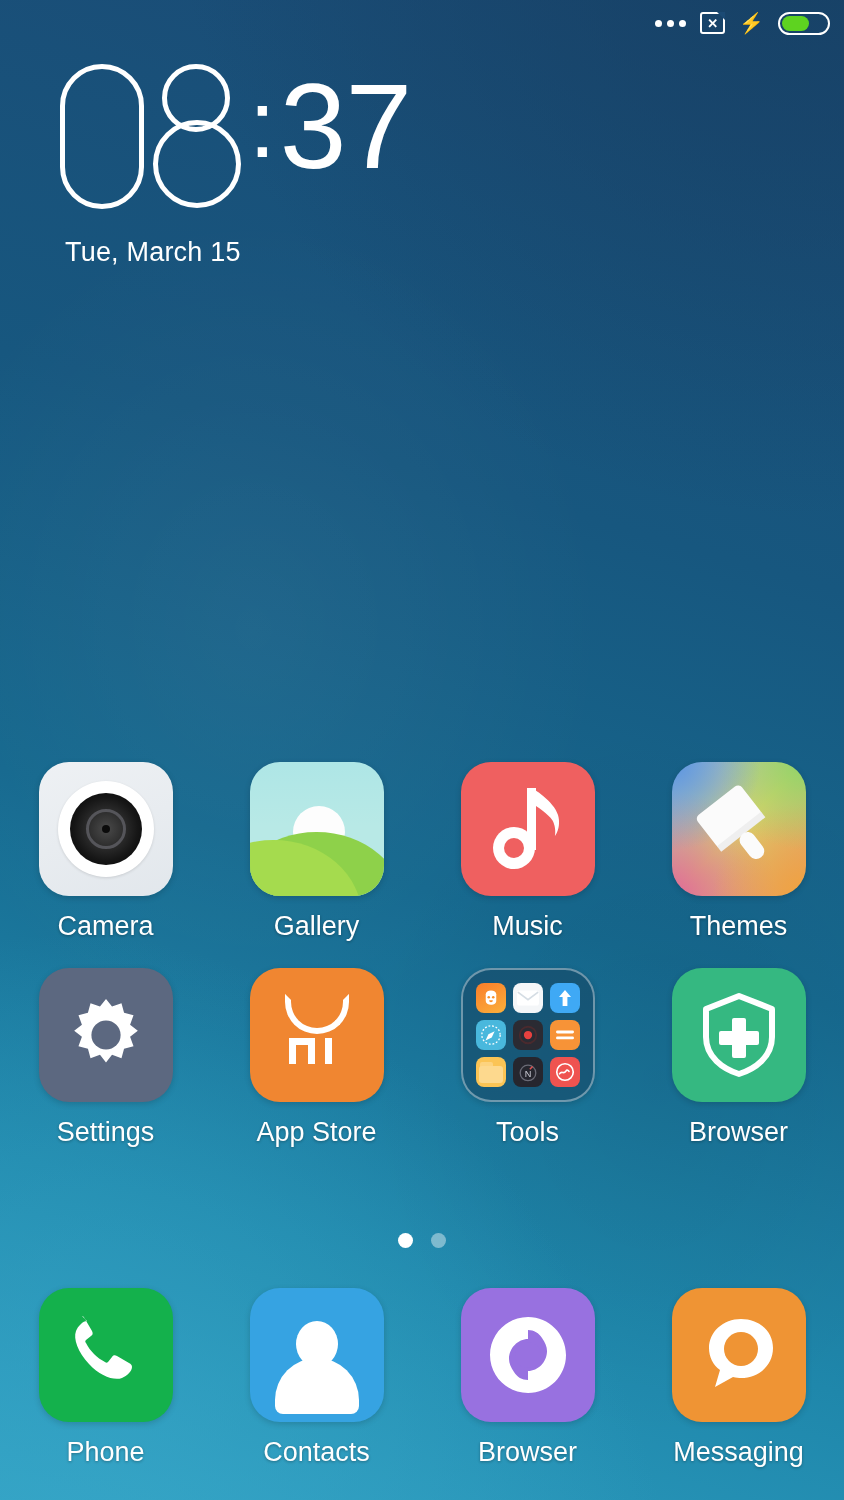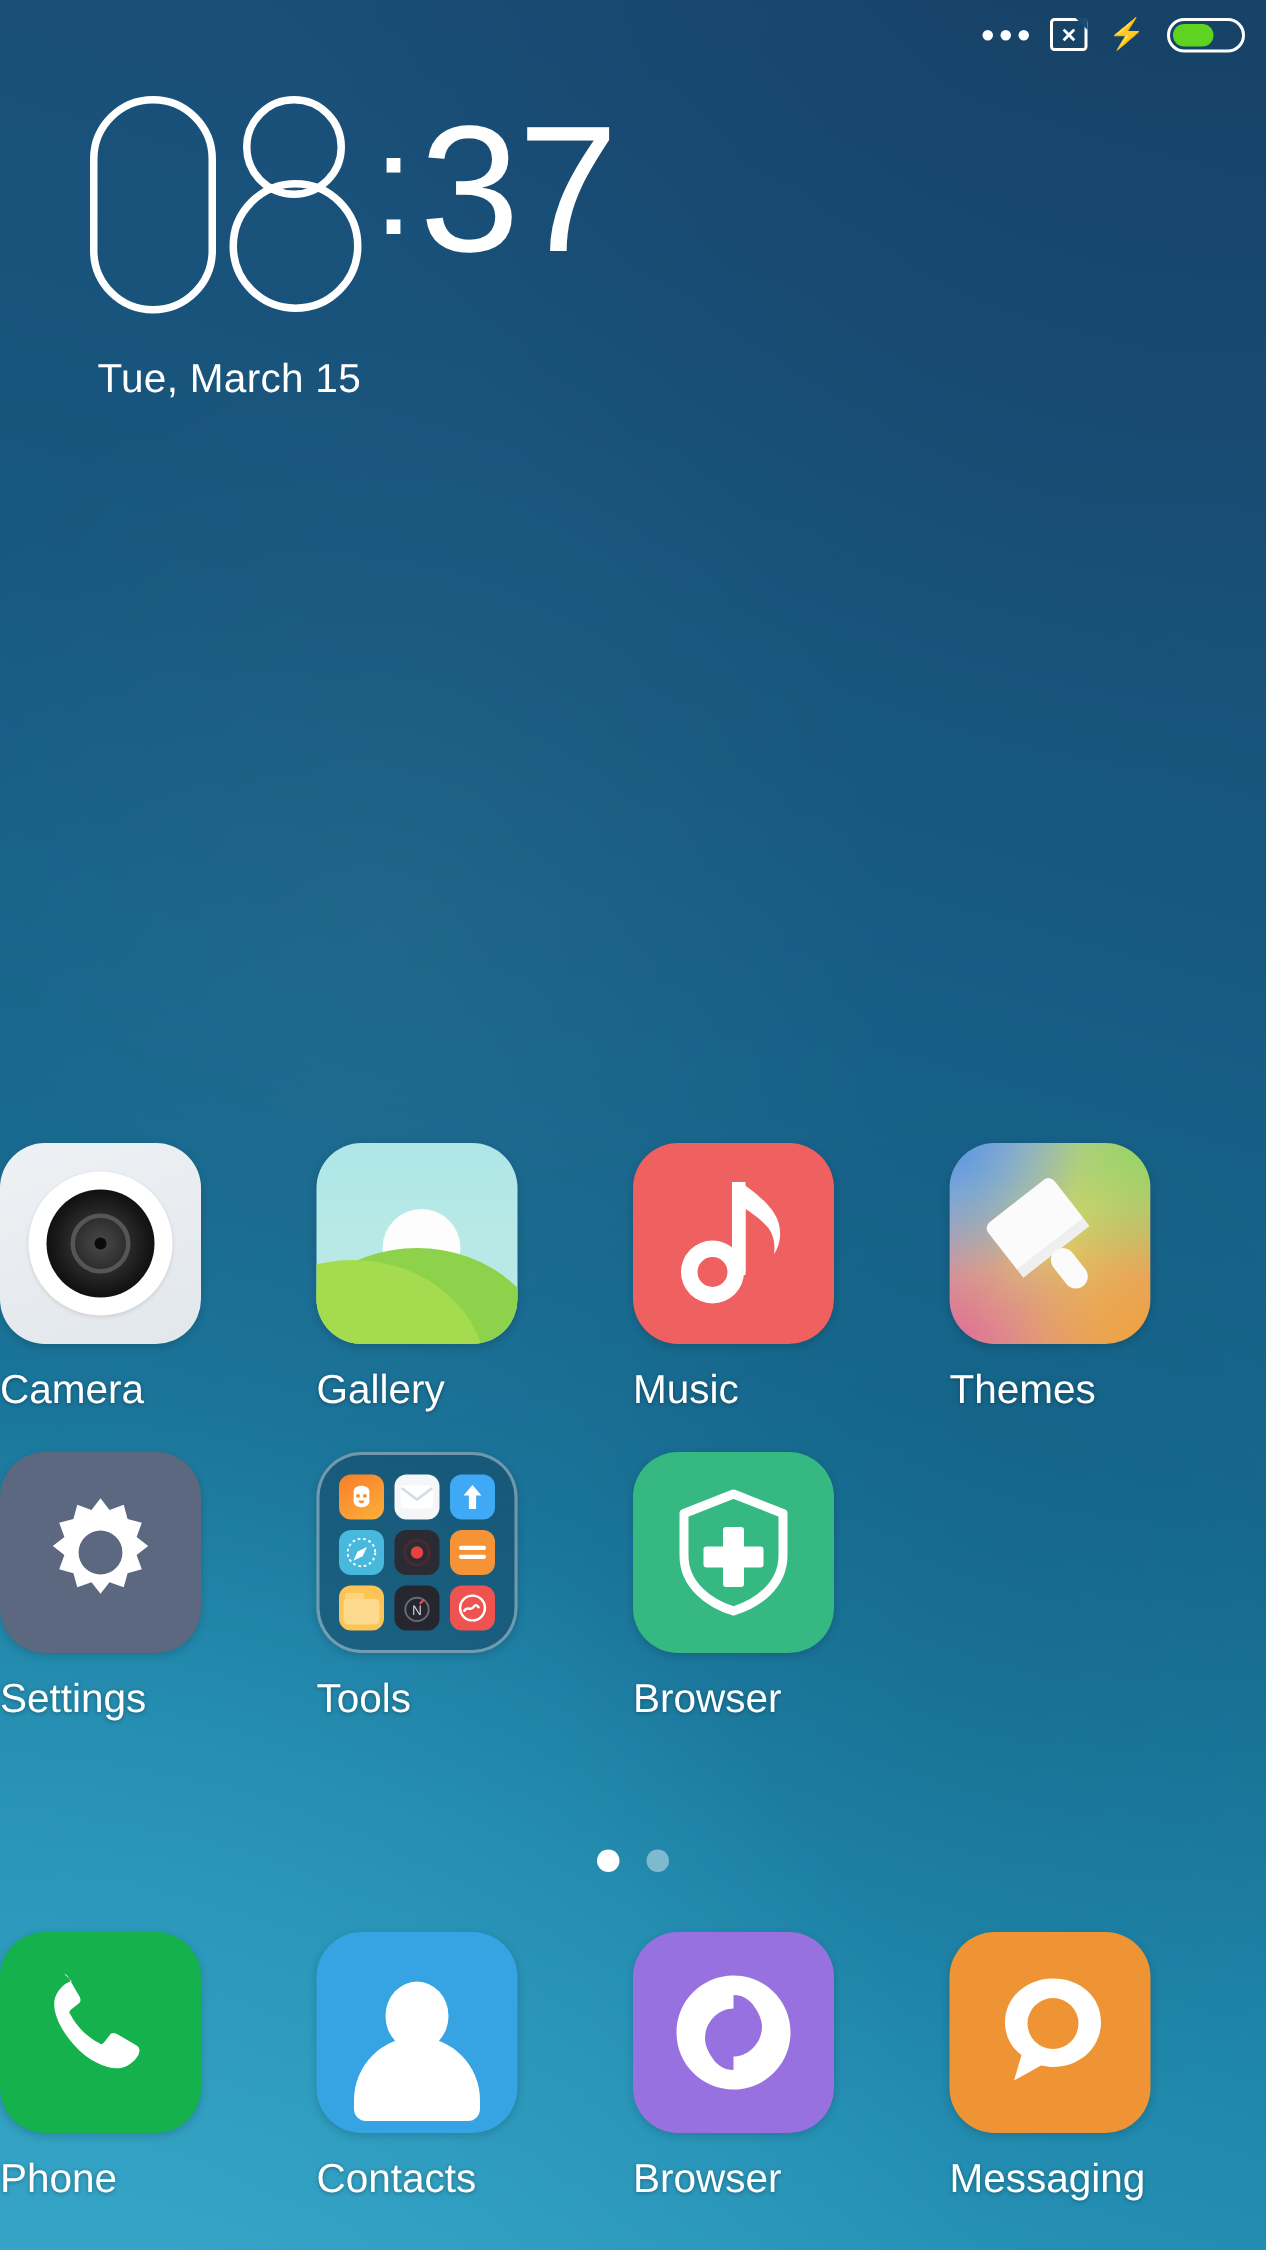--- a/index.html
+++ b/index.html
@@ -85,21 +85,21 @@
   }
 
   
   .grid{
     position:absolute; left:0; right:0;
     display:grid; grid-template-columns:repeat(4,1fr);
   }
   #grid-main{ top:762px; row-gap:26px; }
   #dock{ top:1288px; }
 
-  .app{ display:flex; flex-direction:column; align-items:flex-start; }
+  .app{ display:flex; flex-direction:column; align-items:center; }
   .icon{
     width:134px; height:134px; border-radius:30px;
     position:relative; overflow:hidden;
     box-shadow:0 2px 6px rgba(0,0,0,.16);
   }
   .applabel{
     margin-top:15px; color:#fff; font-size:27px; font-weight:300;
     text-shadow:0 1px 3px rgba(0,0,0,.32); white-space:nowrap;
   }
 
@@ -321,20 +321,33 @@
   <div class="app">
     <div class="icon ic-settings">
       <svg width="86" height="86" viewBox="0 0 100 100">
         <path fill="#fff" d="M50 8l7 9 11-4 3 11 11 3-4 11 9 7-9 7 4 11-11 3-3 11-11-4-7 9-7-9-11 4-3-11-11-3 4-11-9-7 9-7-4-11 11-3 3-11 11 4z"></path>
         <circle cx="50" cy="50" r="17" fill="#5c6880"></circle>
       </svg>
     </div>
     <div class="applabel">Settings</div>
   </div>
 
+  <div class="app">
+    <div class="icon ic-appstore">
+      <span class="handle"></span>
+      <svg width="60" height="34" viewBox="0 0 60 34">
+        <rect x="2" y="4" width="7" height="26" fill="#fff"></rect>
+        <rect x="2" y="4" width="26" height="7" fill="#fff"></rect>
+        <rect x="21" y="4" width="7" height="26" fill="#fff"></rect>
+        <rect x="38" y="4" width="7" height="26" fill="#fff"></rect>
+        <rect x="38" y="4" width="7" height="7" fill="#fff"></rect>
+      </svg>
+    </div>
+    <div class="applabel">App Store</div>
+  </div>
 
   <div class="app">
     <div class="icon ic-folder">
       <div class="minigrid">
         <span class="mini m-video">
           <svg width="18" height="18" viewBox="0 0 24 24">
             <path fill="#fff" d="M5 7c0-3 3-5 7-5s7 2 7 5v9c0 3-3 5-7 5s-7-2-7-5z"></path>
             <circle cx="9" cy="11" r="1.7" fill="#f9902a"></circle>
               <circle cx="15" cy="11" r="1.7" fill="#f9902a"></circle>
             <path fill="#f9902a" d="M9.5 15h5a2.5 2.5 0 0 1-5 0z"></path>

